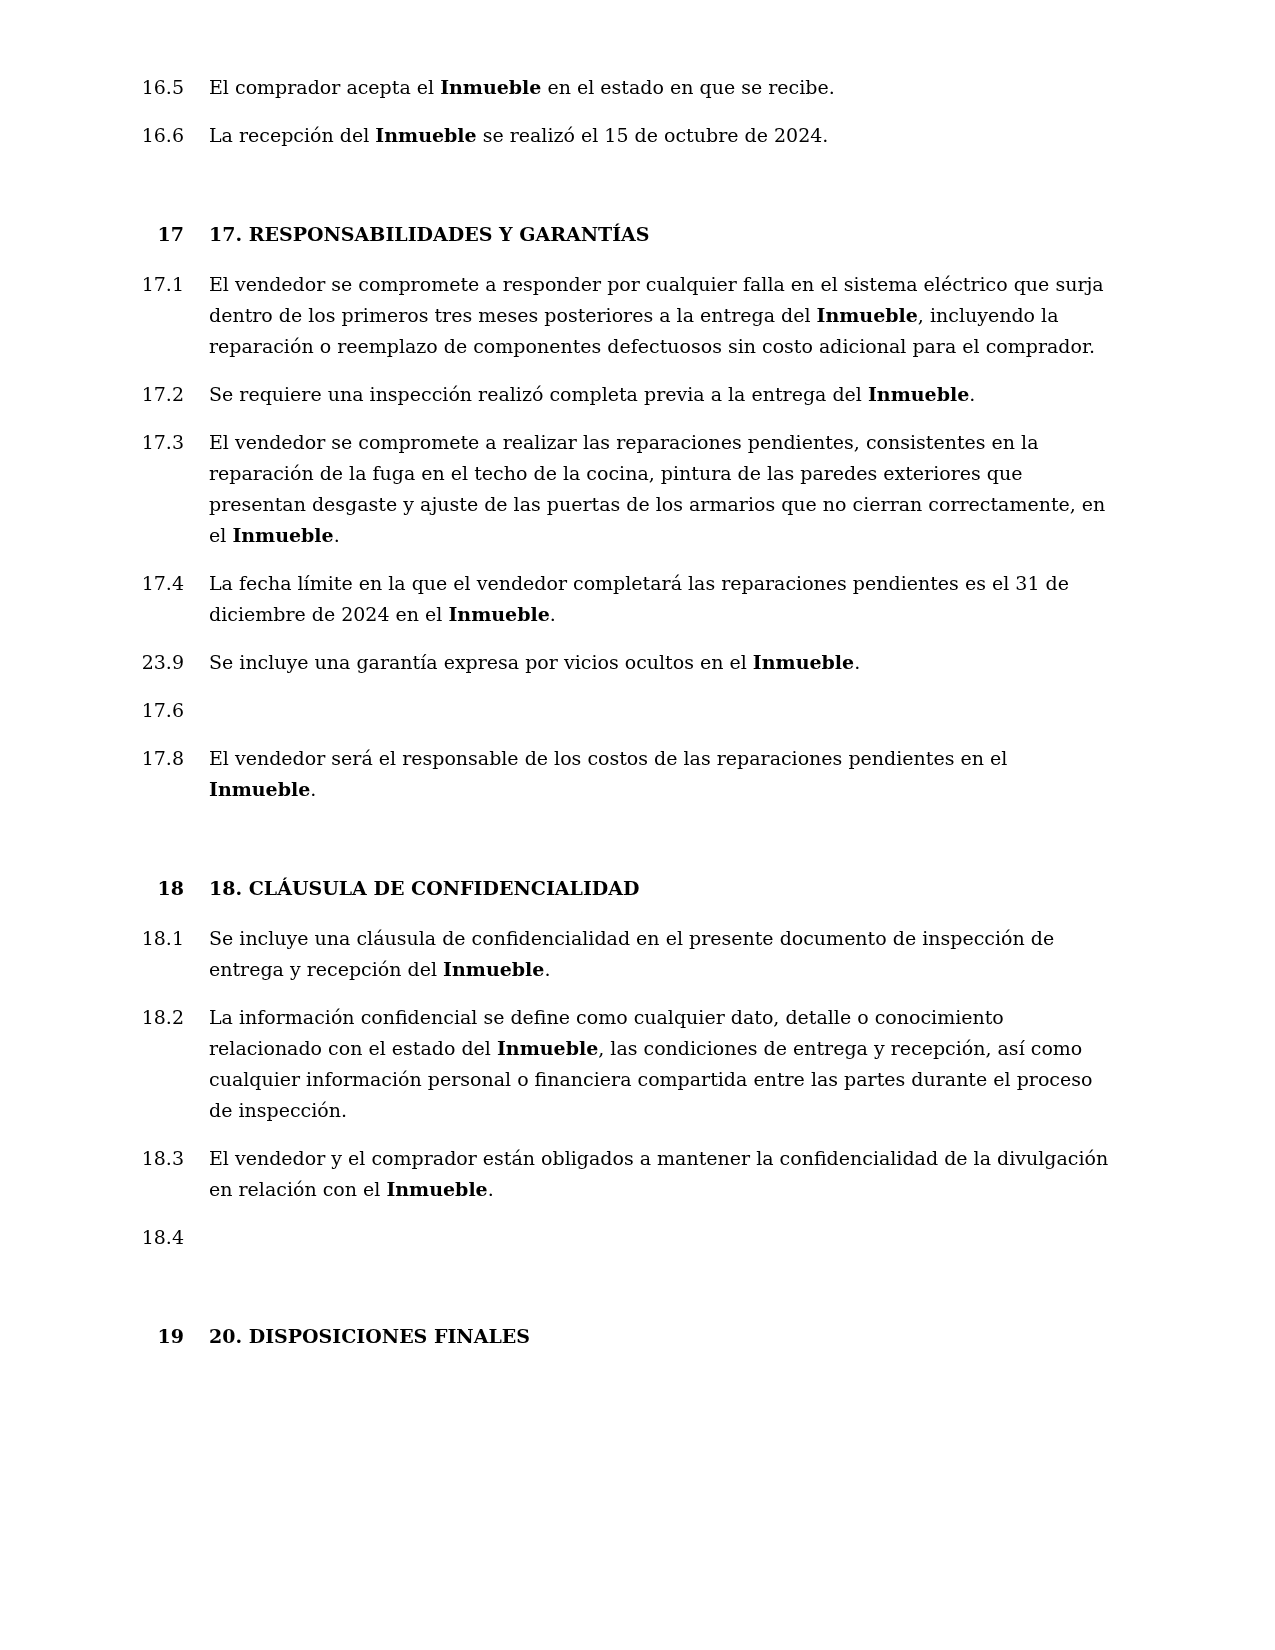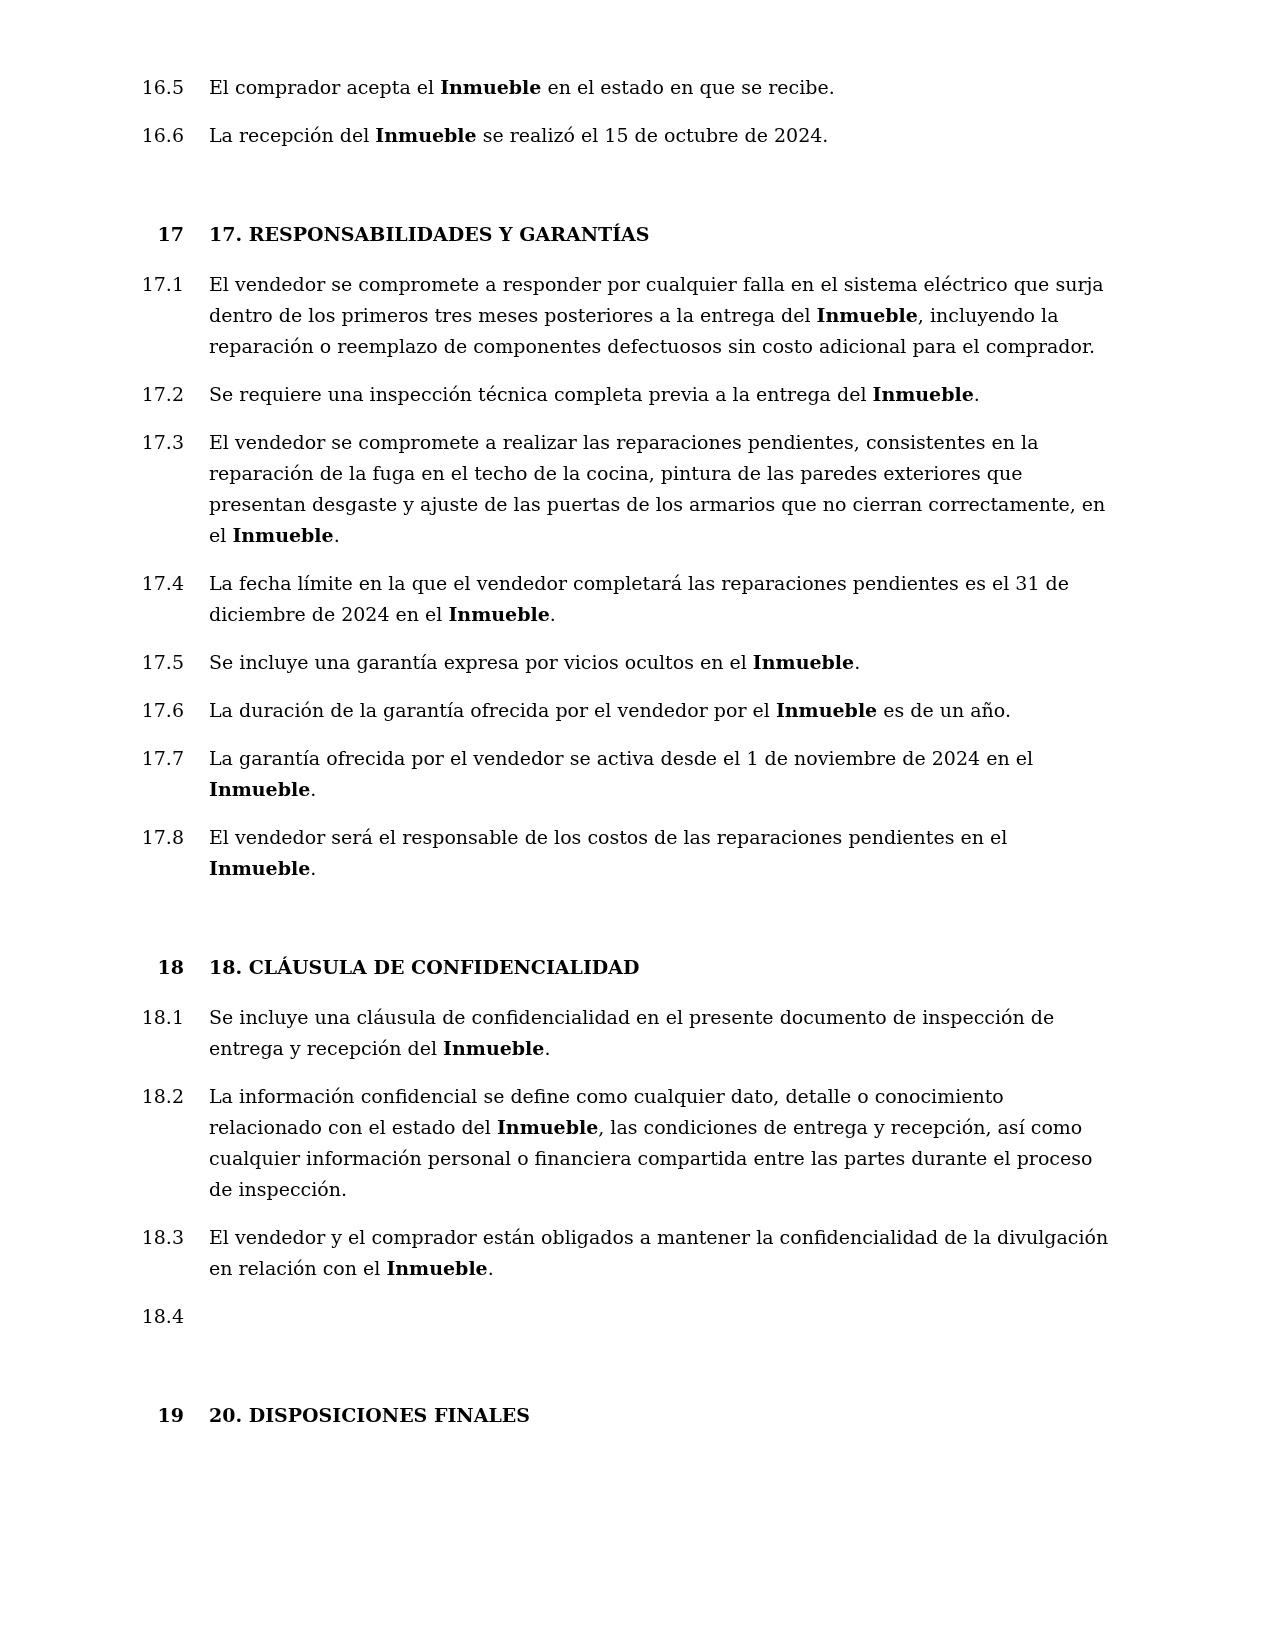--- a/index.html
+++ b/index.html
@@ -52,41 +52,36 @@
       <div class="row heading">
         <div class="num">17</div>
         <div class="txt"><span class="b">17. RESPONSABILIDADES Y GARANTÍAS</span></div>
       </div>
       <div class="row">
         <div class="num">17.1</div>
         <div class="txt"><span>El vendedor se compromete a responder por cualquier falla en el sistema eléctrico que surja dentro de los primeros tres meses posteriores a la entrega del </span><span class="b">Inmueble</span><span>, incluyendo la reparación o reemplazo de componentes defectuosos sin costo adicional para el comprador.</span></div>
       </div>
       <div class="row">
         <div class="num">17.2</div>
-        <div class="txt"><span>Se requiere una inspección técnica completa previa a la entrega del </span><span class="b">Inmueble</span><span>.</span></div>
+        <div class="txt"><span>Se requiere una inspección realizó completa previa a la entrega del </span><span class="b">Inmueble</span><span>.</span></div>
       </div>
       <div class="row">
         <div class="num">17.3</div>
         <div class="txt"><span>El vendedor se compromete a realizar las reparaciones pendientes, consistentes en la reparación de la fuga en el techo de la cocina, pintura de las paredes exteriores que presentan desgaste y ajuste de las puertas de los armarios que no cierran correctamente, en el </span><span class="b">Inmueble</span><span>.</span></div>
       </div>
       <div class="row">
         <div class="num">17.4</div>
         <div class="txt"><span>La fecha límite en la que el vendedor completará las reparaciones pendientes es el 31 de diciembre de 2024 en el </span><span class="b">Inmueble</span><span>.</span></div>
       </div>
       <div class="row">
-        <div class="num">17.5</div>
+        <div class="num">23.9</div>
         <div class="txt"><span>Se incluye una garantía expresa por vicios ocultos en el </span><span class="b">Inmueble</span><span>.</span></div>
       </div>
       <div class="row">
         <div class="num">17.6</div>
-        <div class="txt"><span>La duración de la garantía ofrecida por el vendedor por el </span><span class="b">Inmueble</span><span> es de un año.</span></div>
-      </div>
-      <div class="row">
-        <div class="num">17.7</div>
-        <div class="txt"><span>La garantía ofrecida por el vendedor se activa desde el 1 de noviembre de 2024 en el </span><span class="b">Inmueble</span><span>.</span></div>
       </div>
       <div class="row">
         <div class="num">17.8</div>
         <div class="txt"><span>El vendedor será el responsable de los costos de las reparaciones pendientes en el </span><span class="b">Inmueble</span><span>.</span></div>
       </div>
       <div class="row heading">
         <div class="num">18</div>
         <div class="txt"><span class="b">18. CLÁUSULA DE CONFIDENCIALIDAD</span></div>
       </div>
       <div class="row">

